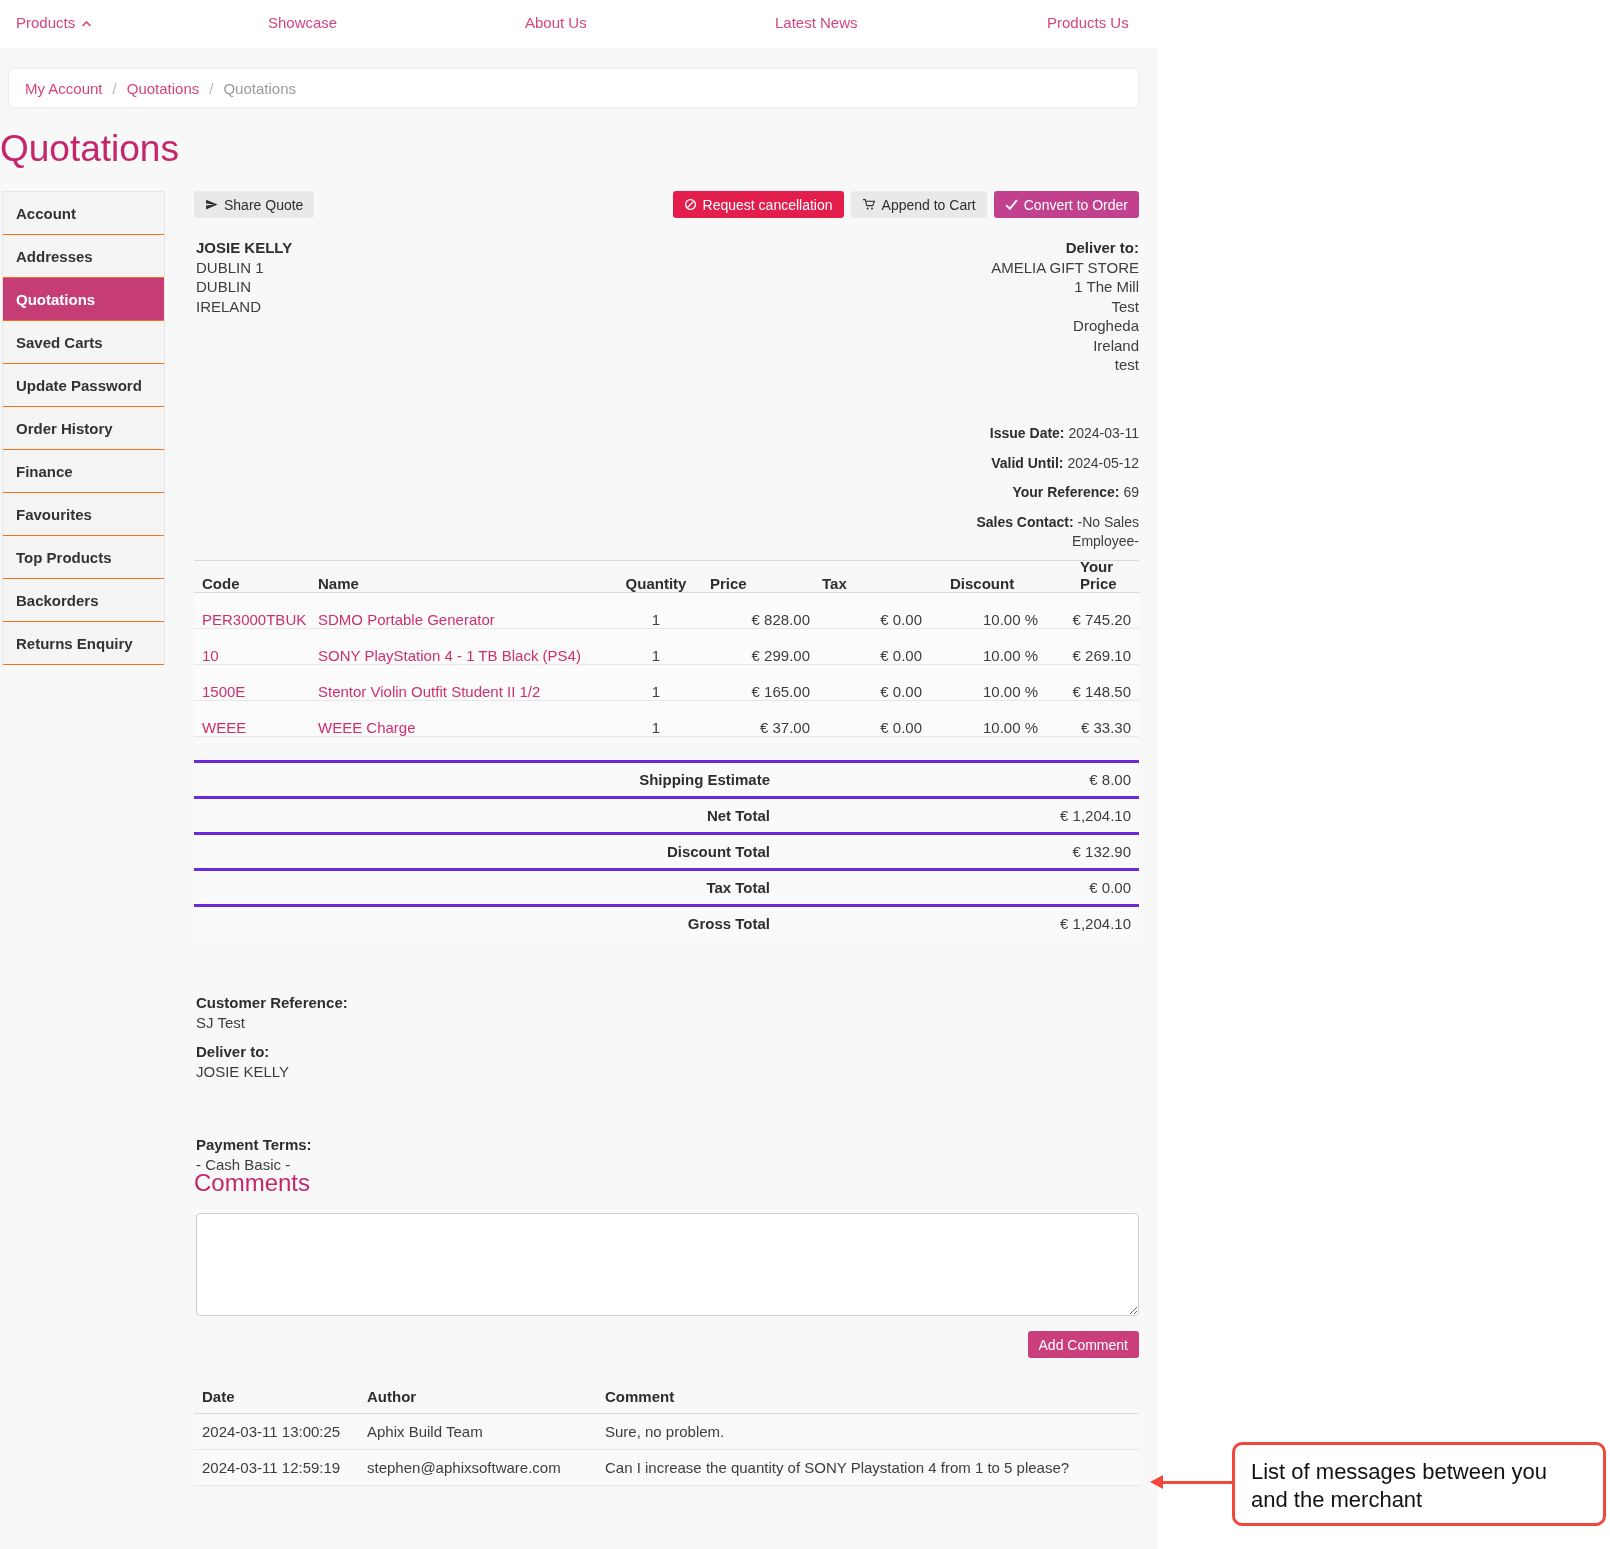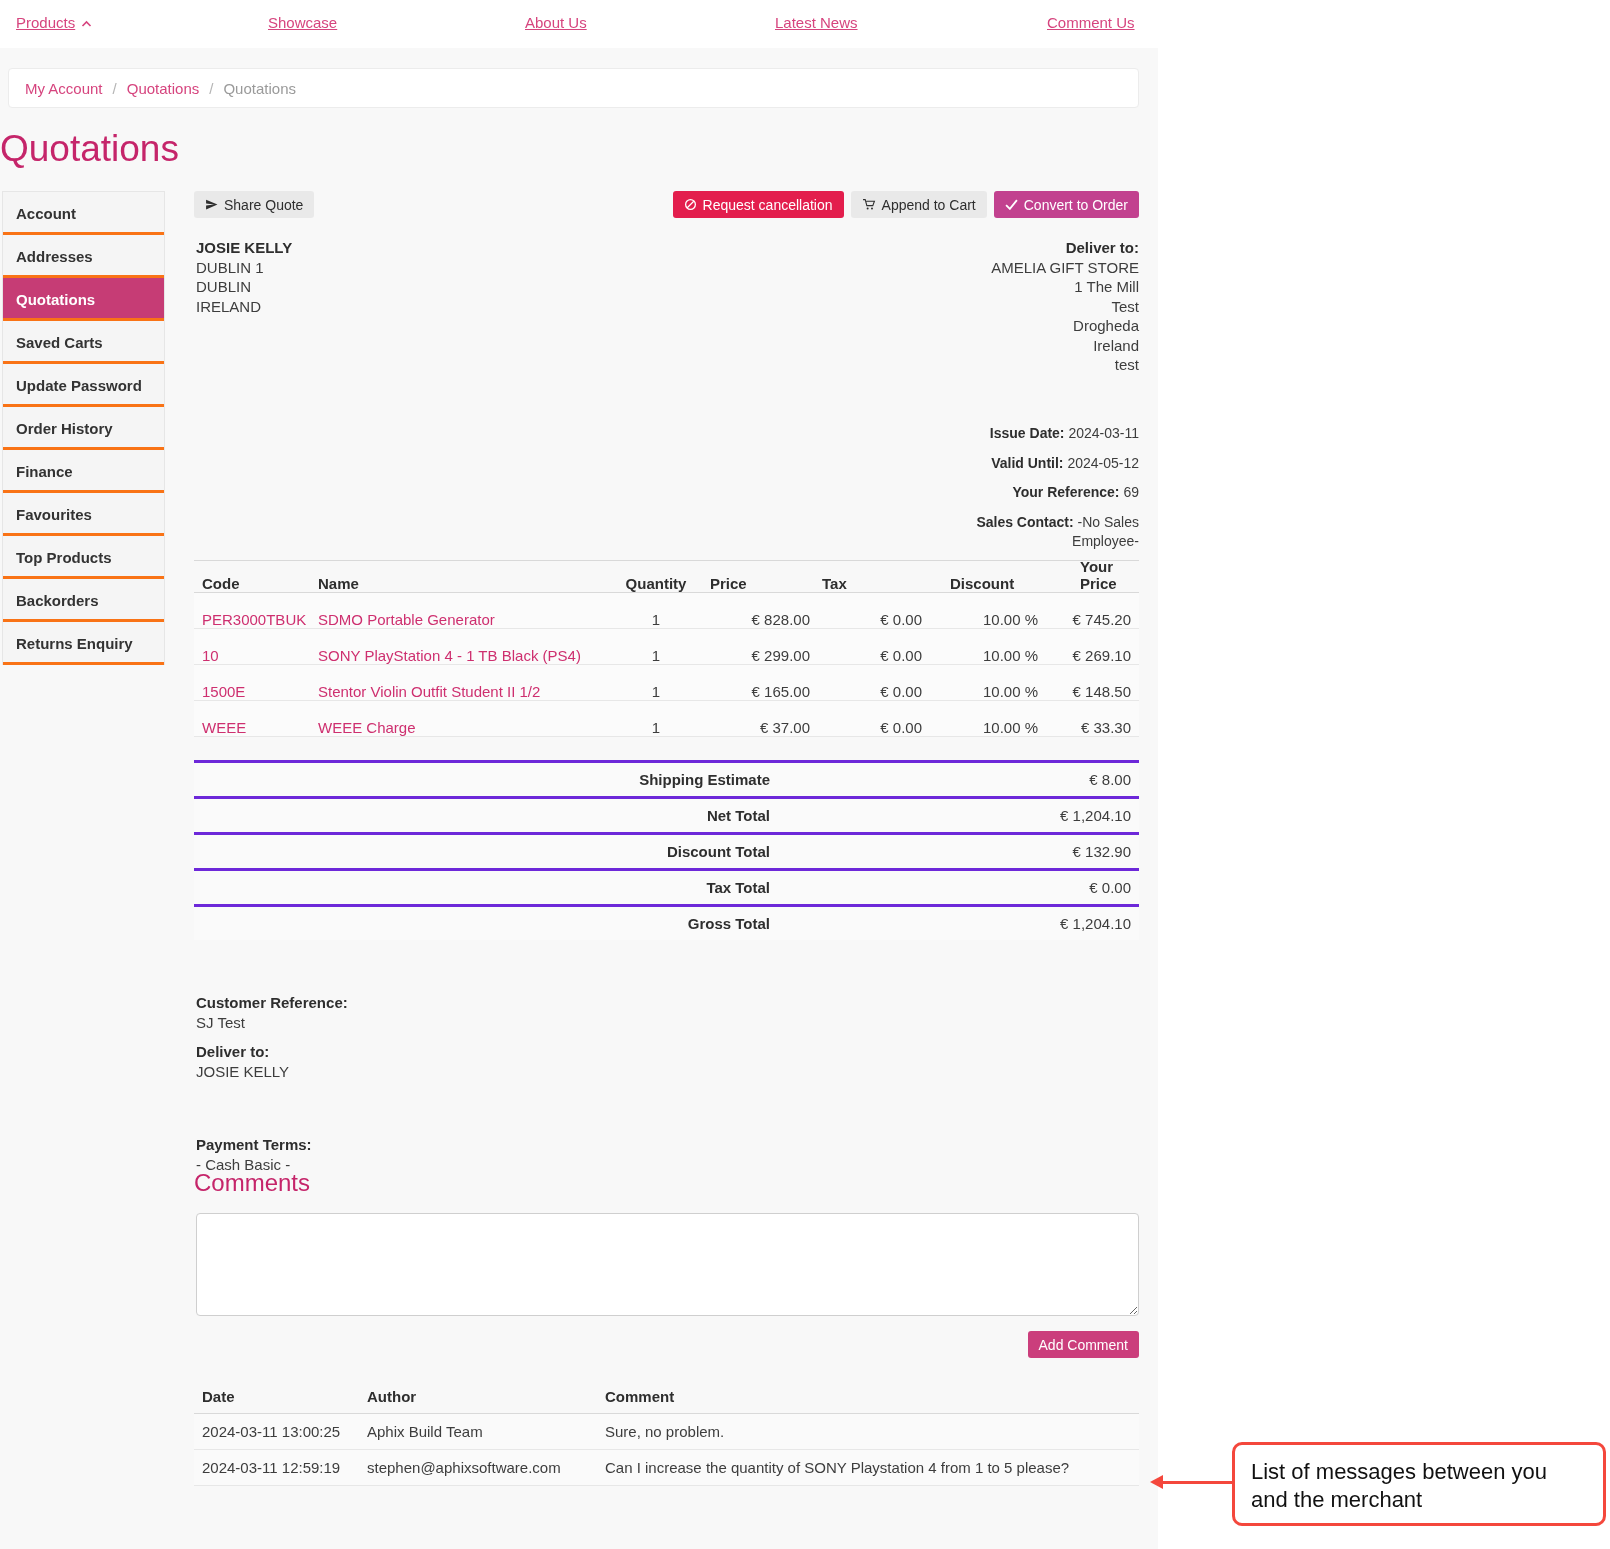--- a/index.html
+++ b/index.html
@@ -3,36 +3,36 @@
 <meta charset="utf-8">
 <style>
   * { margin:0; padding:0; box-sizing:border-box; }
   html,body { background:#fff; }
   body { font-family:"Liberation Sans", sans-serif; color:#3d3d3d; }
   .canvas { position:relative; width:1610px; height:1549px; background:#fff; overflow:hidden; }
   .content-bg { position:absolute; left:0; top:48px; width:1158px; height:1501px; background:#f8f8f8; }
 
   
   .topnav { position:absolute; left:0; top:0; width:1610px; height:48px; background:#fff; }
-  .nav-item { position:absolute; top:14px; font-size:15px; color:#d6447e; cursor:pointer; white-space:nowrap;text-decoration:underline; }
+  .nav-item { position:absolute; top:14px; font-size:15px; color:#d6447e; cursor:pointer; white-space:nowrap; }
   .nav-item .chev { display:inline-block; margin-left:6px; }
 
   
   .breadcrumb-card { position:absolute; left:8px; top:68px; width:1131px; height:40px; background:#fff;
     border:1px solid #ececec; border-radius:4px; display:flex; align-items:center; padding-left:16px; font-size:15px; }
   .crumb-link { color:#d6447e; cursor:pointer; }
   .crumb-sep { color:#b5b5b5; margin:0 10px; }
   .crumb-current { color:#9a9a9a; }
 
   .page-title { position:absolute; left:0px; top:128px; font-size:37px; font-weight:500; color:#c5256a; }
 
   
   .sidebar { position:absolute; left:2px; top:191px; width:163px; border:1px solid #e6e6e6; border-bottom:none; background:#f5f5f5; }
   .side-item { height:43px; line-height:43px; padding-left:13px; font-size:15px; font-weight:bold; color:#333;
-    border-bottom:3px solid #f97316; background:#f5f5f5; cursor:pointer; }
+    border-bottom:1px solid #f97316; background:#f5f5f5; cursor:pointer; }
   .side-item.active { background:#c63c75; color:#fff; }
 
   
   .main { position:absolute; left:194px; top:191px; width:945px; height:1345px; }
 
   .actions-row { position:absolute; left:0; top:0; width:100%; height:27px; }
   .btn { display:inline-flex; align-items:center; gap:6px; font-size:14px; border-radius:3px; padding:0 11px; height:27px; cursor:pointer; border:none; white-space:nowrap; }
   .btn-gray { background:#e9e9e9; color:#2e2e2e; }
   .btn-red { background:#e31e4d; color:#fff; }
   .btn-magenta { background:#c2418f; color:#fff; }
@@ -108,21 +108,21 @@
 
   <nav class="topnav">
     <span class="nav-item" style="left:16px">
       <span>Products</span><span class="chev"><svg width="11" height="8" viewBox="0 0 11 8">
             <path d="M1.5 6 L5.5 2 L9.5 6" fill="none" stroke="#d6447e" stroke-width="1.6"></path>
           </svg></span>
     </span>
     <span class="nav-item" style="left:268px">Showcase</span>
     <span class="nav-item" style="left:525px">About Us</span>
     <span class="nav-item" style="left:775px">Latest News</span>
-    <span class="nav-item" style="left:1047px">Comment Us</span>
+    <span class="nav-item" style="left:1047px">Products Us</span>
   </nav>
 
   <div class="breadcrumb-card">
     <span class="crumb-link">My Account</span>
     <span class="crumb-sep">/</span>
     <span class="crumb-link">Quotations</span>
     <span class="crumb-sep">/</span>
     <span class="crumb-current">Quotations</span>
   </div>
 

